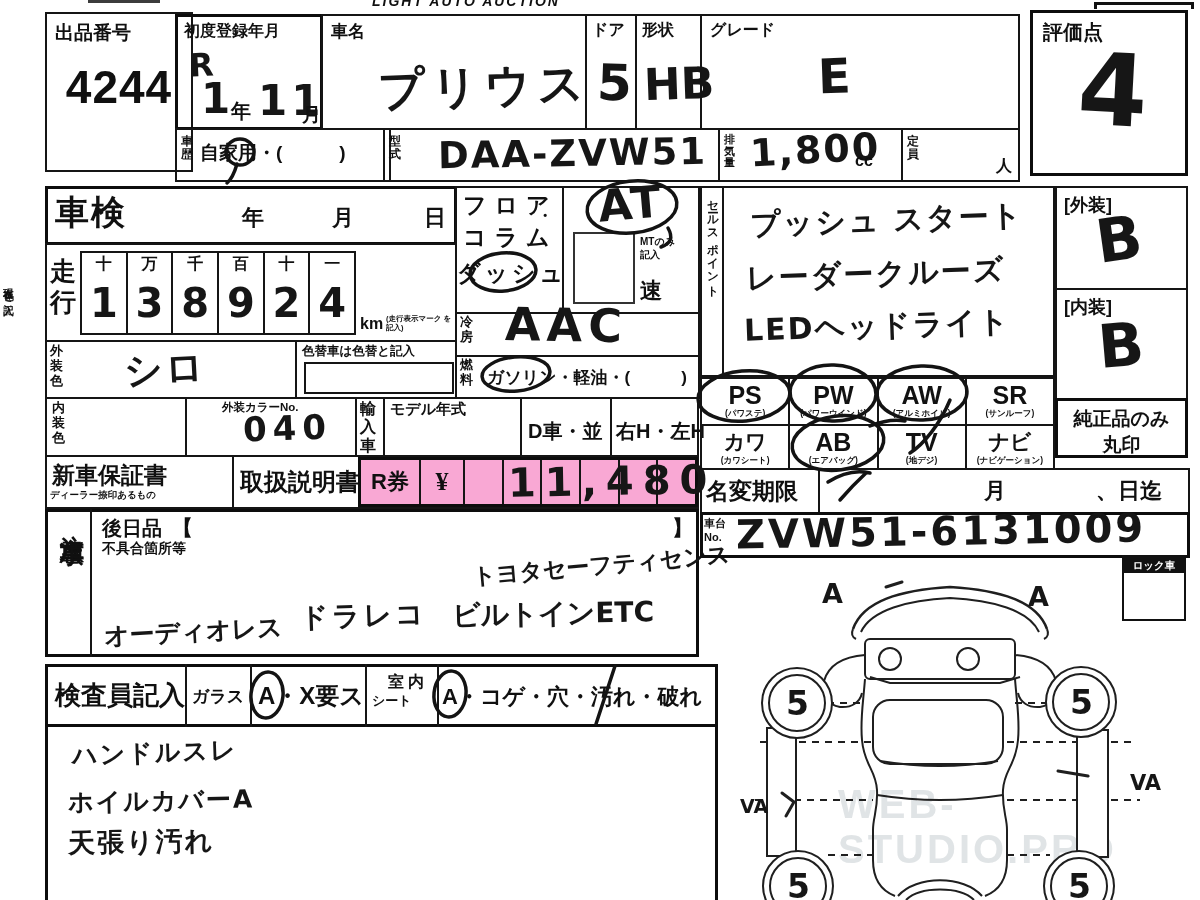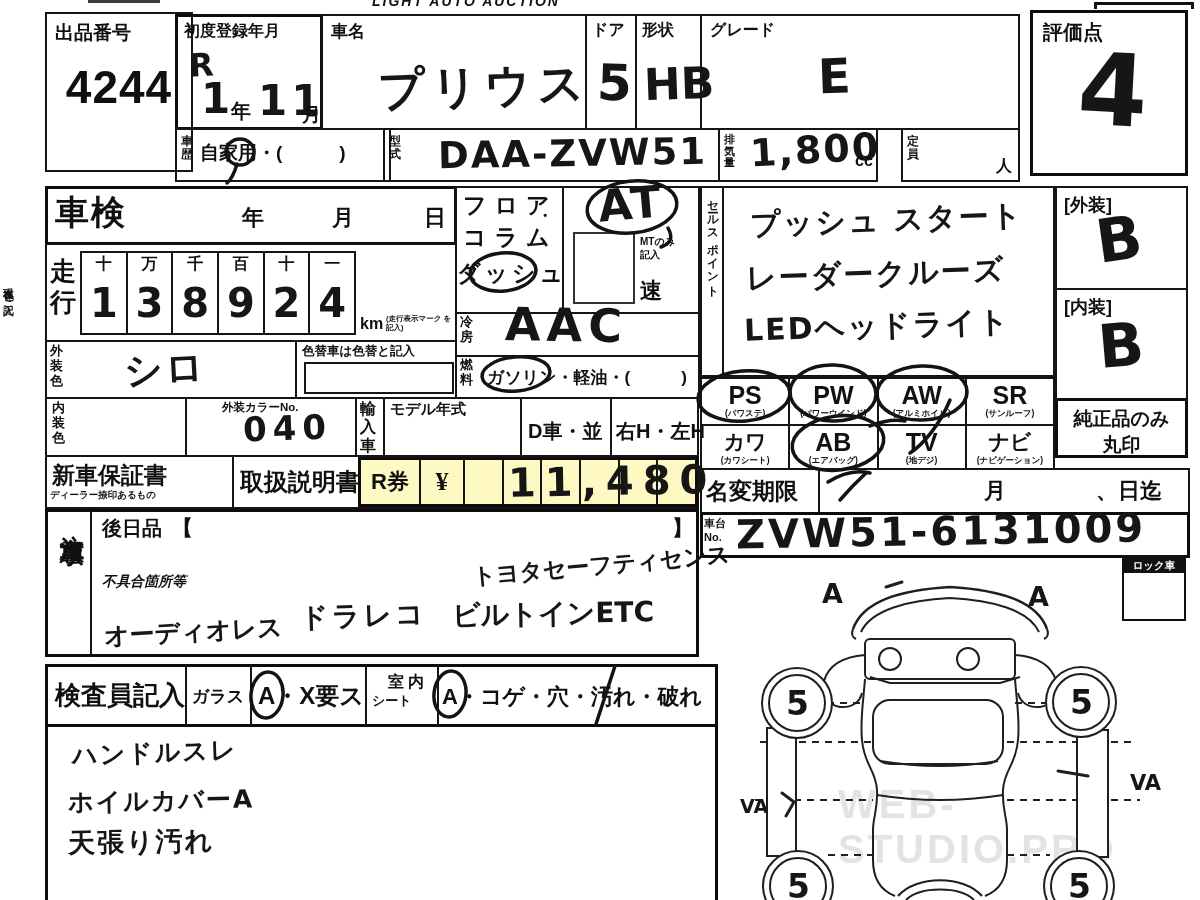--- a/index.html
+++ b/index.html
@@ -75,21 +75,21 @@
   <div class="abs b2" style="left:175px;top:128px;width:216px;height:54px;">
     <div class="p" style="font-size:12px;width:14px;line-height:1.1;margin:5px 0 0 4px;word-break:break-all;">車歴</div>
   </div>
   <div class="abs p" style="left:200px;top:140px;font-size:19px;white-space:nowrap;">自家用・(　　　)</div>
 
   <div class="abs b2" style="left:383px;top:128px;width:337px;height:54px;">
     <div class="p" style="font-size:12px;width:14px;line-height:1.1;margin:5px 0 0 4px;word-break:break-all;">型式</div>
   </div>
   <div class="abs hw" style="left:438px;top:132px;font-size:37px;letter-spacing:2px;transform:rotate(-1deg);">DAA-ZVW51</div>
 
-  <div class="abs b2" style="left:718px;top:128px;width:160px;height:54px;">
+  <div class="abs b2" style="left:718px;top:128px;width:185px;height:54px;">
     <div class="p" style="font-size:11px;width:13px;line-height:1.05;margin:4px 0 0 4px;word-break:break-all;">排気量</div>
   </div>
   <div class="abs hw" style="left:750px;top:128px;font-size:38px;letter-spacing:2px;transform:rotate(-3deg);">1,800</div>
   <div class="abs p" style="left:855px;top:152px;font-size:16px;">cc</div>
 
   <div class="abs b2" style="left:901px;top:128px;width:119px;height:54px;">
     <div class="p" style="font-size:12px;width:14px;line-height:1.1;margin:5px 0 0 4px;word-break:break-all;">定員</div>
   </div>
   <div class="abs p" style="left:996px;top:156px;font-size:16px;">人</div>
 
@@ -158,21 +158,21 @@
   <div class="abs" style="left:520px;top:397px;width:2px;height:60px;background:#151515;"></div>
   <div class="abs p" style="left:528px;top:418px;font-size:20px;">D車・並</div>
   <div class="abs" style="left:610px;top:397px;width:2px;height:60px;background:#151515;"></div>
   <div class="abs p" style="left:616px;top:418px;font-size:20px;">右H・左H</div>
 
   <div class="abs b2" style="left:45px;top:455px;width:654px;height:54px;"></div>
   <div class="abs p" style="left:52px;top:460px;font-size:23px;">新車保証書</div>
   <div class="abs p" style="left:50px;top:489px;font-size:9.5px;">ディーラー捺印あるもの</div>
   <div class="abs" style="left:232px;top:455px;width:2px;height:54px;background:#151515;"></div>
   <div class="abs p" style="left:240px;top:466px;font-size:24px;">取扱説明書</div>
-  <div class="abs b3" style="left:358px;top:457px;width:340px;height:50px;display:flex;background:#fef9c3;">
+  <div class="abs b3" style="left:358px;top:457px;width:340px;height:50px;display:flex;background:#f9a8d4;">
     <div style="width:58px;border-right:2px solid #151515;" class="ctr">
       <span class="p" style="font-size:22px;">R券</span>
       </div>
     <div style="width:42px;border-right:2px solid #151515;" class="ctr">
       <span class="p" style="font-size:26px;font-family:'Liberation Serif',serif;">¥</span>
       </div>
     <div style="flex:1;border-right:2px solid #151515;"></div>
     <div style="flex:1;border-right:2px solid #151515;"></div>
     <div style="flex:1;border-right:2px solid #151515;"></div>
     <div style="flex:1;border-right:2px solid #151515;"></div>
@@ -180,21 +180,21 @@
     <div style="flex:1;"></div>
   </div>
   <div class="abs hw" style="left:508px;top:458px;font-size:40px;letter-spacing:9px;transform:rotate(-1deg);">11,480</div>
 
   <div class="abs b3" style="left:45px;top:509px;width:654px;height:148px;"></div>
   <div class="abs" style="left:90px;top:509px;width:2px;height:148px;background:#151515;"></div>
   <div class="abs p vert" style="left:56px;top:516px;font-size:24px;height:136px;letter-spacing:3px;">注意事項</div>
   <div class="abs p" style="left:102px;top:515px;font-size:20px;">後日品</div>
   <div class="abs p" style="left:172px;top:514px;font-size:21px;">【</div>
   <div class="abs p" style="left:672px;top:514px;font-size:21px;">】</div>
-  <div class="abs p" style="left:102px;top:573px;font-size:14px;font-style:italic;">不具合箇所等</div>
+  <div class="abs p" style="left:102px;top:540px;font-size:14px;">不具合箇所等</div>
   <div class="abs hw" style="left:472px;top:550px;font-size:23px;transform:rotate(-5deg);">トヨタセーフティセンス</div>
   <div class="abs hw" style="left:300px;top:597px;font-size:28px;letter-spacing:3px;transform:rotate(-2deg);">ドラレコ</div>
   <div class="abs hw" style="left:452px;top:595px;font-size:28px;transform:rotate(-1deg);">ビルトインETC</div>
   <div class="abs hw" style="left:104px;top:615px;font-size:25px;transform:rotate(-3deg);">オーディオレス</div>
 
   <div class="abs b3" style="left:45px;top:664px;width:673px;height:63px;"></div>
   <div class="abs p" style="left:55px;top:678px;font-size:26px;">検査員記入</div>
   <div class="abs" style="left:185px;top:664px;width:2px;height:63px;background:#151515;"></div>
   <div class="abs p" style="left:192px;top:685px;font-size:17px;">ガラス</div>
   <div class="abs" style="left:250px;top:664px;width:2px;height:63px;background:#151515;"></div>

